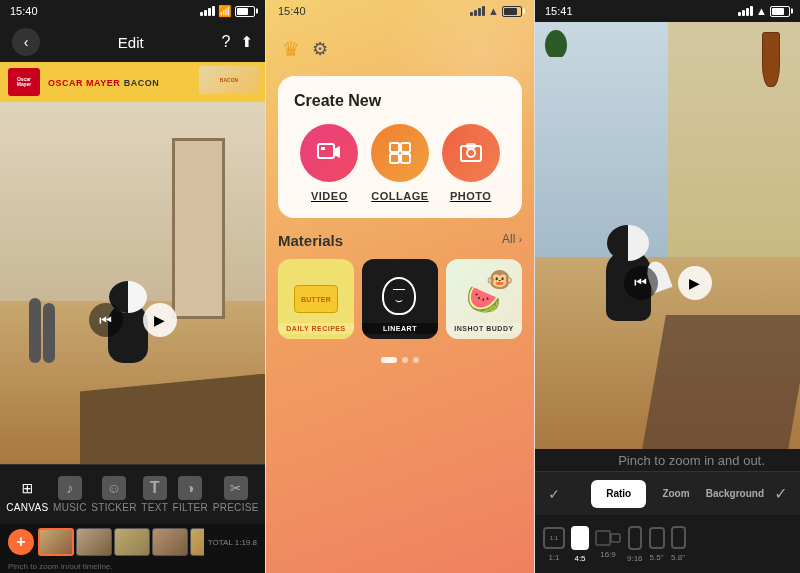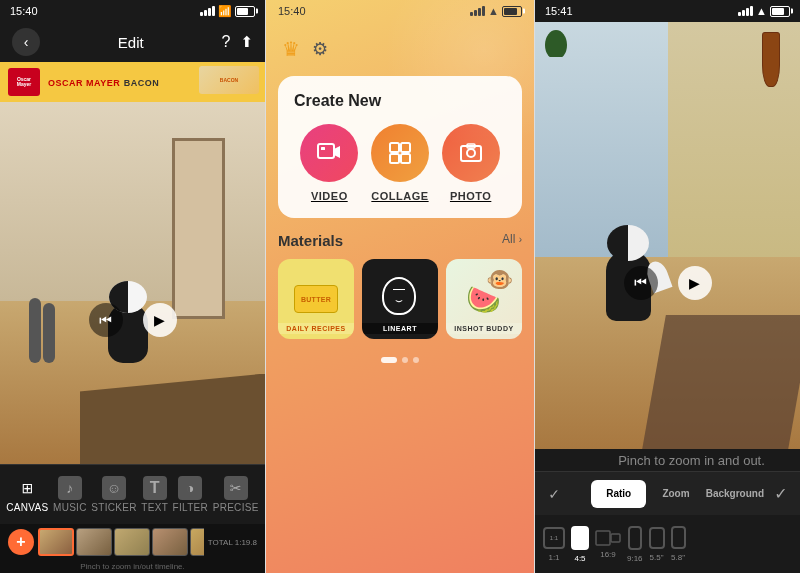--- a/index.html
+++ b/index.html
@@ -248,21 +248,21 @@
       display: flex; gap: 2px; flex: 1; overflow: hidden; height: 28px;
     }
     .clip-thumb {
       height: 28px; width: 36px; flex-shrink: 0;
       border-radius: 3px;
       background: linear-gradient(135deg, #c8a870, #8B6040);
       border: 1px solid #555;
     }
     .clip-thumb.active { border: 2px solid #ff6b35; }
     .zoom-hint {
-      font-size: 8px; color: #666; text-align: center;
+      font-size: 8px; color: #666; 
       padding: 2px 8px; background: #111;
     }
     .total-time {
       font-size: 8px; color: #888;
     }
 
     
     .panel-home {
       width: 270px;
       height: 573px;

